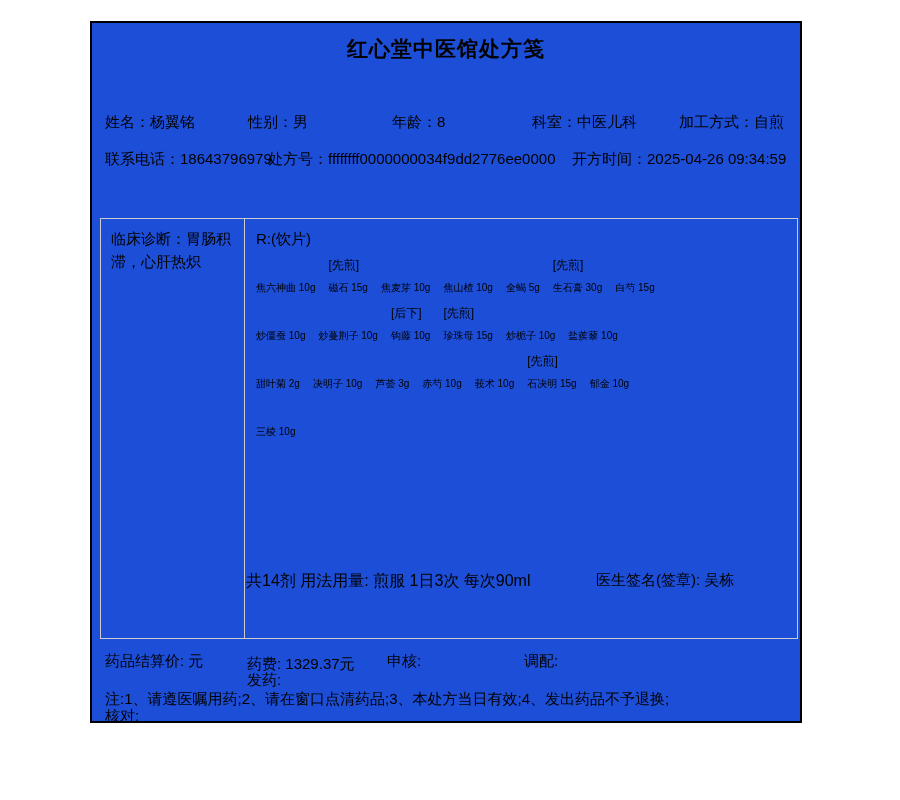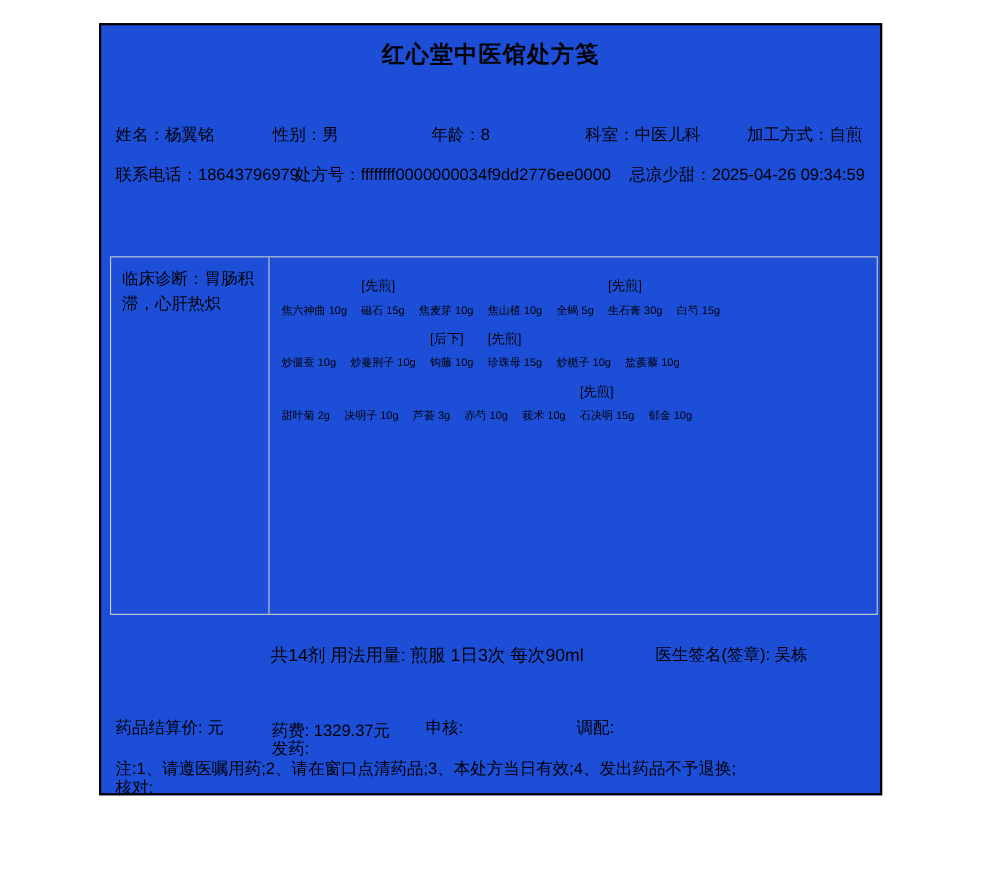--- a/index.html
+++ b/index.html
@@ -11,21 +11,21 @@
   .sheet {
     position:absolute; left:90px; top:21px; width:712px; height:702px;
     border:2px solid #000; box-sizing:border-box; background:#1d4ed8;
   }
   .title {
     position:absolute; top:12px; left:0; width:100%;
     text-align:center; font-size:21px; font-weight:bold; letter-spacing:1px;
   }
   .hdr-field { position:absolute; font-size:15px; white-space:nowrap; }
   .inner-box {
-    position:absolute; left:8px; top:210px; width:698px; height:326px;
+    position:absolute; left:8px; top:195px; width:698px; height:421px;
     border:1px solid #ccc; box-sizing:border-box;
   }
   .diag-cell {
     position:absolute; left:0; top:0; width:144px; height:100%;
     border-right:1px solid #ccc; box-sizing:border-box;
     padding:8px 10px; font-size:15px; line-height:23px;
   }
   .rx-col {
     position:absolute; left:145px; top:0; right:0; bottom:0;
     padding:10px 0 0 10px; box-sizing:border-box;
@@ -54,34 +54,36 @@
   <div id="hdr-row1">
       <span class="hdr-field set-field" style="left: 13px; top: 90px;"><span class="lbl">姓名：</span><span>杨翼铭</span></span>
       <span class="hdr-field set-field" style="left: 156px; top: 90px;"><span class="lbl">性别：</span><span>男</span></span>
       <span class="hdr-field set-field" style="left: 300px; top: 90px;"><span class="lbl">年龄：</span><span>8</span></span>
       <span class="hdr-field set-field" style="left: 440px; top: 90px;"><span class="lbl">科室：</span><span>中医儿科</span></span>
       <span class="hdr-field set-field" style="left: 575px; top: 90px; margin-left: 12px;"><span class="lbl">加工方式：</span><span>自煎</span></span>
     </div>
   <div id="hdr-row2">
       <span class="hdr-field set-field" style="left: 13px; top: 127px;"><span class="lbl">联系电话：</span><span>18643796979</span></span>
       <span class="hdr-field set-field" style="left: 176px; top: 127px;"><span class="lbl">处方号：</span><span>ffffffff0000000034f9dd2776ee0000</span></span>
-      <span class="hdr-field set-field" style="left: 480px; top: 127px;"><span class="lbl">忌凉少甜：</span><span>2025-04-26 09:34:59</span></span>
+      <span class="hdr-field set-field" style="left: 480px; top: 127px;"><span class="lbl">开方时间：</span><span>2025-04-26 09:34:59</span></span>
     </div>
 
   <div class="inner-box">
 
     <div class="diag-cell">
       <span>临床诊断：</span><span>胃肠积滞，心肝热炽</span>
     </div>
 
     <div class="rx-col">
+      <div class="rx-header">R:(饮片)</div>
       <div class="rx-lines" id="rx-lines">
           <div class="rx-line"><span class="herb"><span class="note">&nbsp;</span><span class="nm">焦六神曲 10g</span></span><span class="herb"><span class="note">[先煎]</span><span class="nm">磁石 15g</span></span><span class="herb"><span class="note">&nbsp;</span><span class="nm">焦麦芽 10g</span></span><span class="herb"><span class="note">&nbsp;</span><span class="nm">焦山楂 10g</span></span><span class="herb"><span class="note">&nbsp;</span><span class="nm">全蝎 5g</span></span><span class="herb"><span class="note">[先煎]</span><span class="nm">生石膏 30g</span></span><span class="herb"><span class="note">&nbsp;</span><span class="nm">白芍 15g</span></span></div>
           <div class="rx-line"><span class="herb"><span class="note">&nbsp;</span><span class="nm">炒僵蚕 10g</span></span><span class="herb"><span class="note">&nbsp;</span><span class="nm">炒蔓荆子 10g</span></span><span class="herb"><span class="note">[后下]</span><span class="nm">钩藤 10g</span></span><span class="herb"><span class="note">[先煎]</span><span class="nm">珍珠母 15g</span></span><span class="herb"><span class="note">&nbsp;</span><span class="nm">炒栀子 10g</span></span><span class="herb"><span class="note">&nbsp;</span><span class="nm">盐蒺藜 10g</span></span></div>
           <div class="rx-line"><span class="herb"><span class="note">&nbsp;</span><span class="nm">甜叶菊 2g</span></span><span class="herb"><span class="note">&nbsp;</span><span class="nm">决明子 10g</span></span><span class="herb"><span class="note">&nbsp;</span><span class="nm">芦荟 3g</span></span><span class="herb"><span class="note">&nbsp;</span><span class="nm">赤芍 10g</span></span><span class="herb"><span class="note">&nbsp;</span><span class="nm">莪术 10g</span></span><span class="herb"><span class="note">[先煎]</span><span class="nm">石决明 15g</span></span><span class="herb"><span class="note">&nbsp;</span><span class="nm">郁金 10g</span></span></div>
+          <div class="rx-line"><span class="herb"><span class="note">&nbsp;</span><span class="nm">三棱 10g</span></span></div>
         </div>
     </div>
 
     <div class="usage-line">共14剂 用法用量: 煎服 1日3次 每次90ml</div>
 
     <div class="doctor-sign">
       <span>医生签名(签章):</span><span class="val">吴栋</span>
     </div>
 
 

